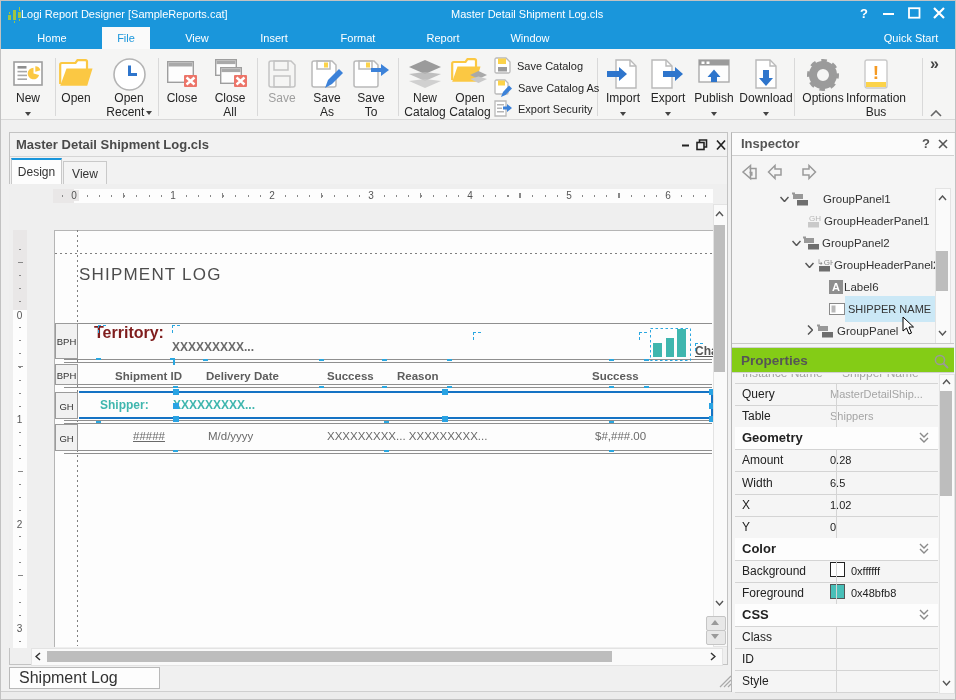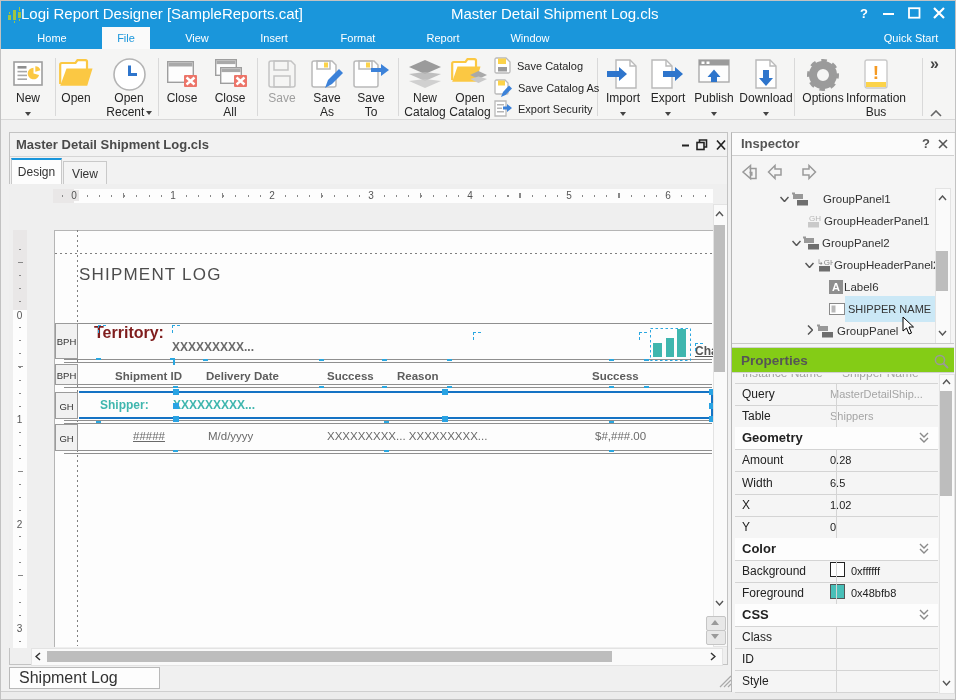--- a/index.html
+++ b/index.html
@@ -4,21 +4,21 @@
 <style>
 html,body{margin:0;padding:0;}
 body{font-family:"Liberation Sans",sans-serif;}
 #w{position:relative;width:954px;height:698px;border:1px solid #c2c2c2;background:#f0f0f0;overflow:hidden;}
 .ab{position:absolute;}
 
 #titlebar{left:0;top:0;width:954px;height:26px;background:#1a96db;}
 #menubar{left:0;top:26px;width:954px;height:22px;background:#1a96db;}
 .mtab{position:absolute;top:0;height:22px;line-height:22px;color:#fff;font-size:11px;text-align:center;}
 #filetab{position:absolute;left:101px;top:0;width:48px;height:22px;background:#fafafa;color:#1a96db;font-size:11px;line-height:22px;text-align:center;}
-.tbtxt{color:#fff;font-size:15px;line-height:26px;}
+.tbtxt{color:#fff;font-size:11px;line-height:26px;}
 
 #ribbon{left:0;top:48px;width:954px;height:70px;background:#f5f5f4;border-bottom:1px solid #d8d8d8;}
 .rsep{position:absolute;top:9px;height:58px;width:1px;background:#d9d9d9;}
 .rbtn{position:absolute;top:0;text-align:center;color:#252525;font-size:12px;}
 .rlab{position:absolute;width:100%;text-align:center;font-size:12px;color:#252525;line-height:14px;}
 .dar{display:inline-block;width:0;height:0;border-left:3px solid transparent;border-right:3px solid transparent;border-top:4px solid #444;vertical-align:middle;}
 .smrow{position:absolute;left:493px;height:20px;font-size:11px;color:#252525;}
 .smrow svg{vertical-align:middle;margin-right:6px;}
 .smrow span{vertical-align:middle;}
 

